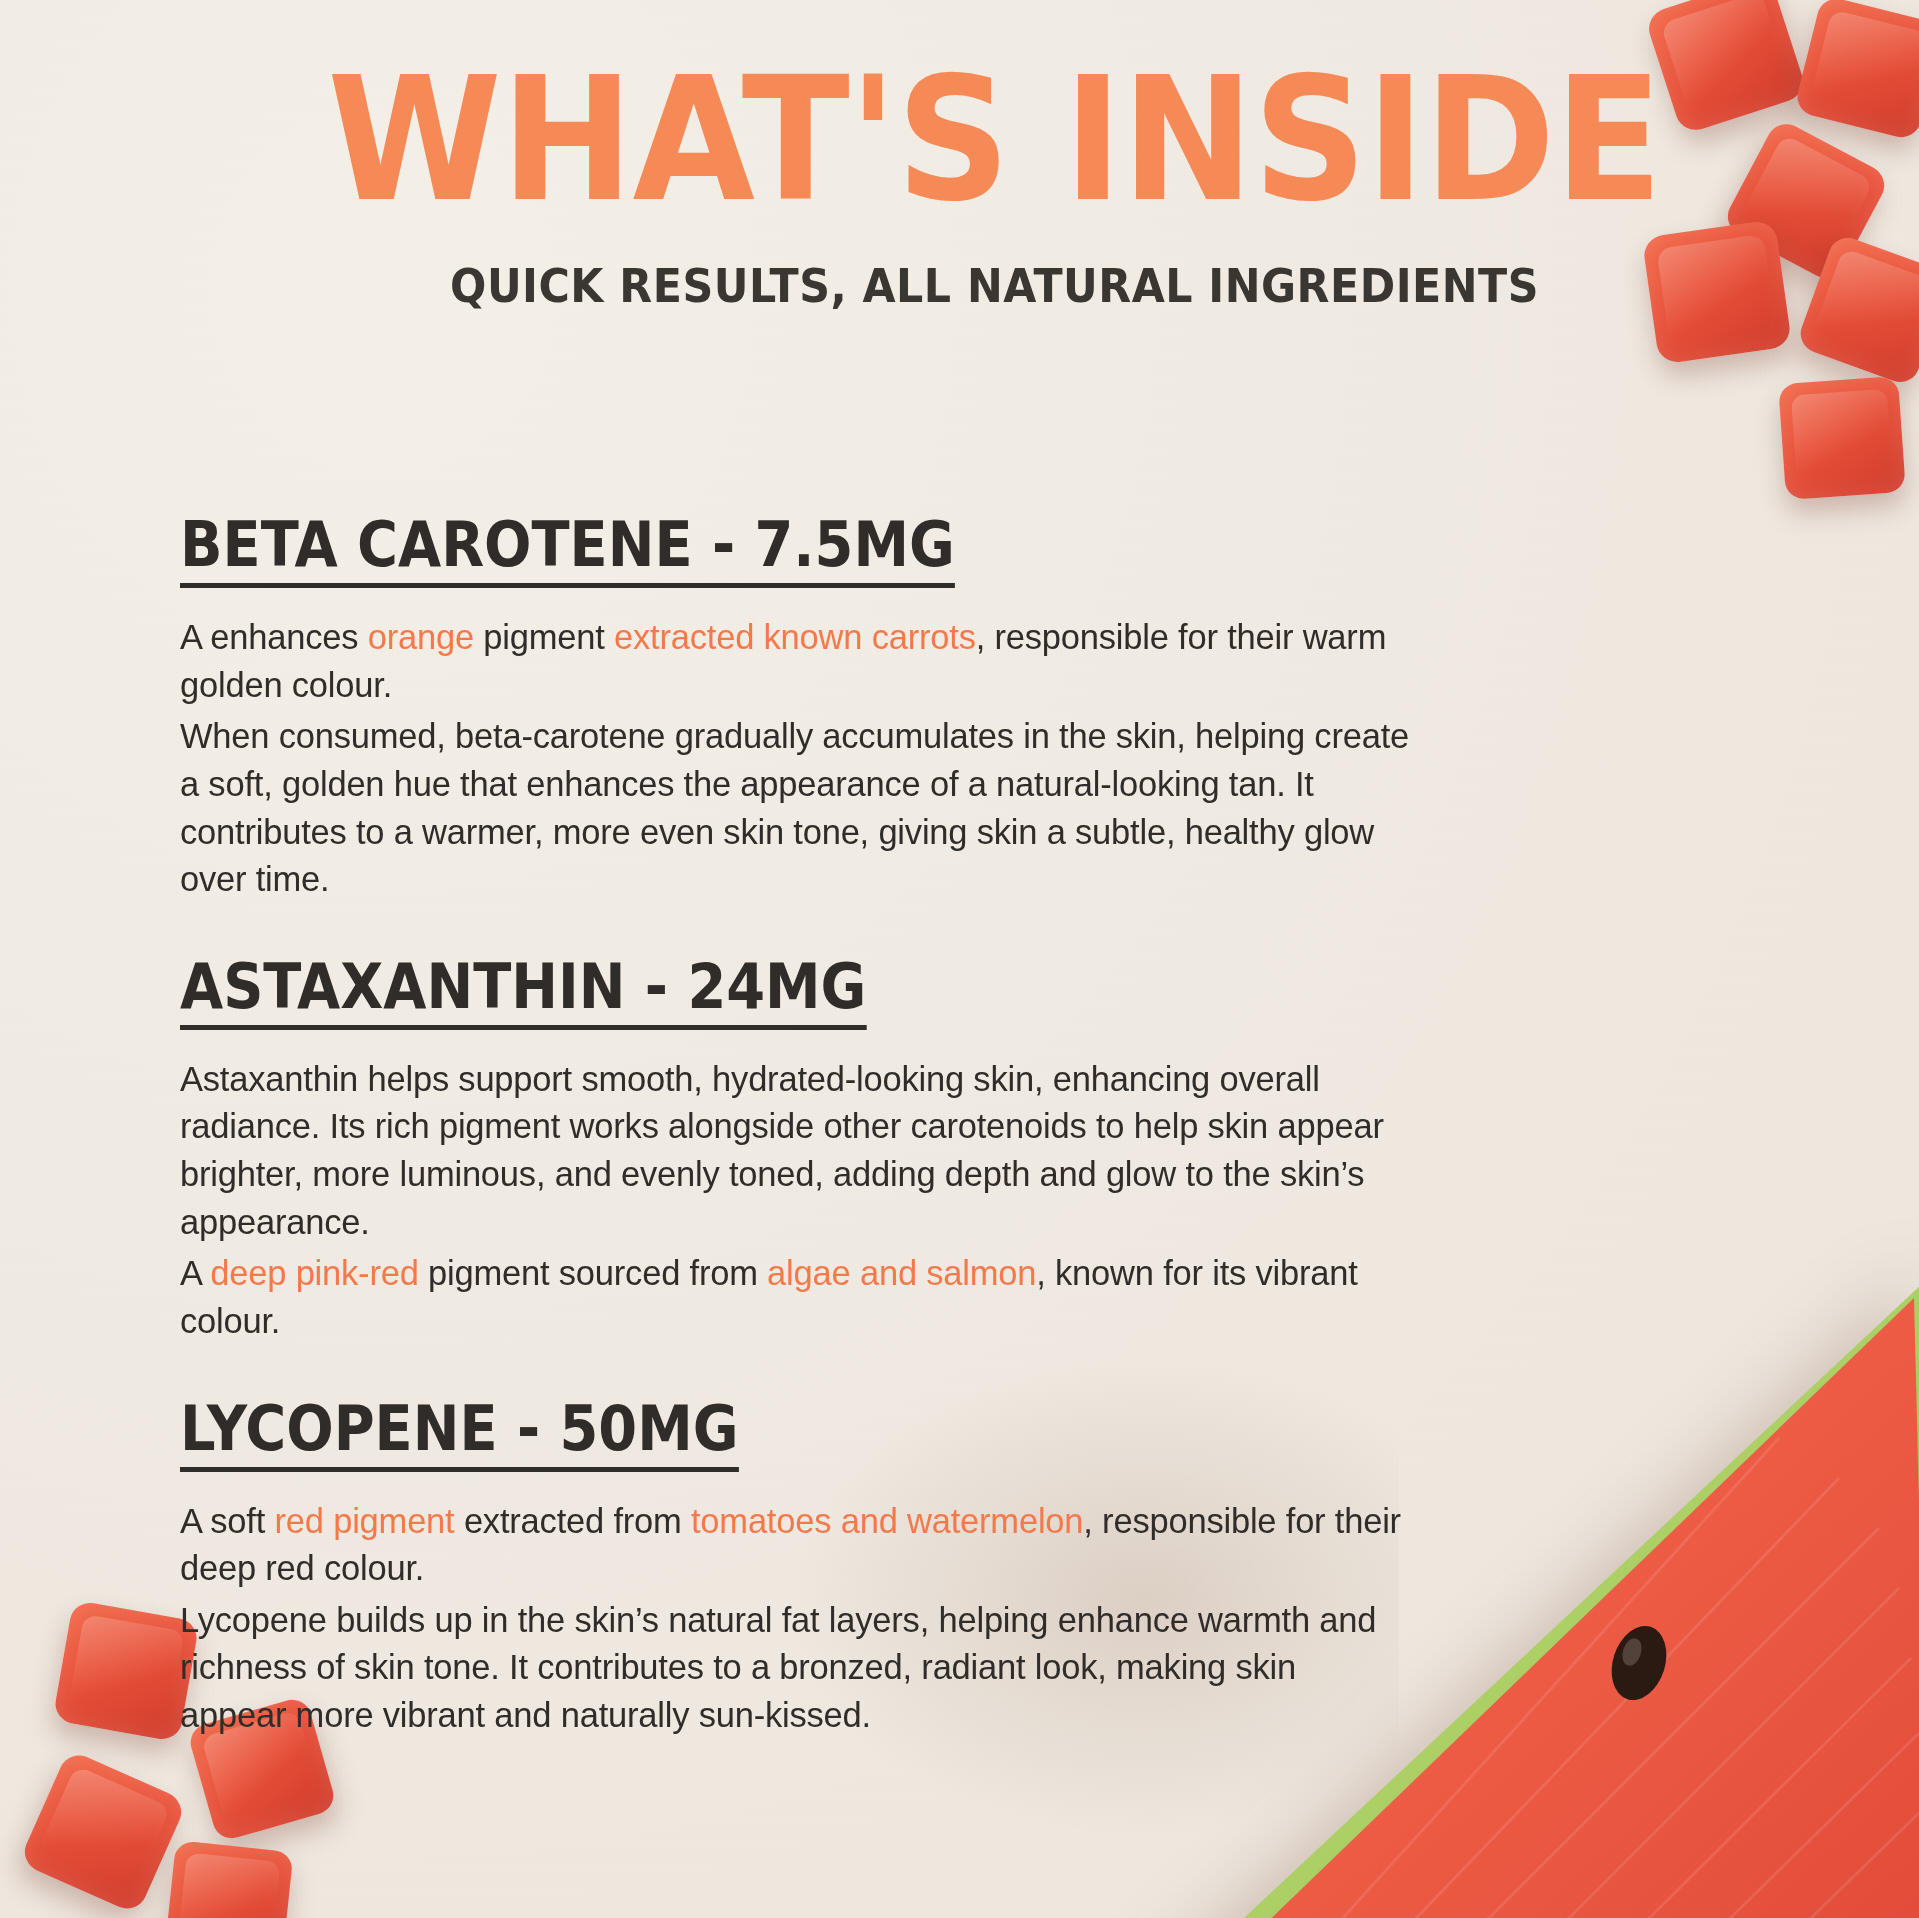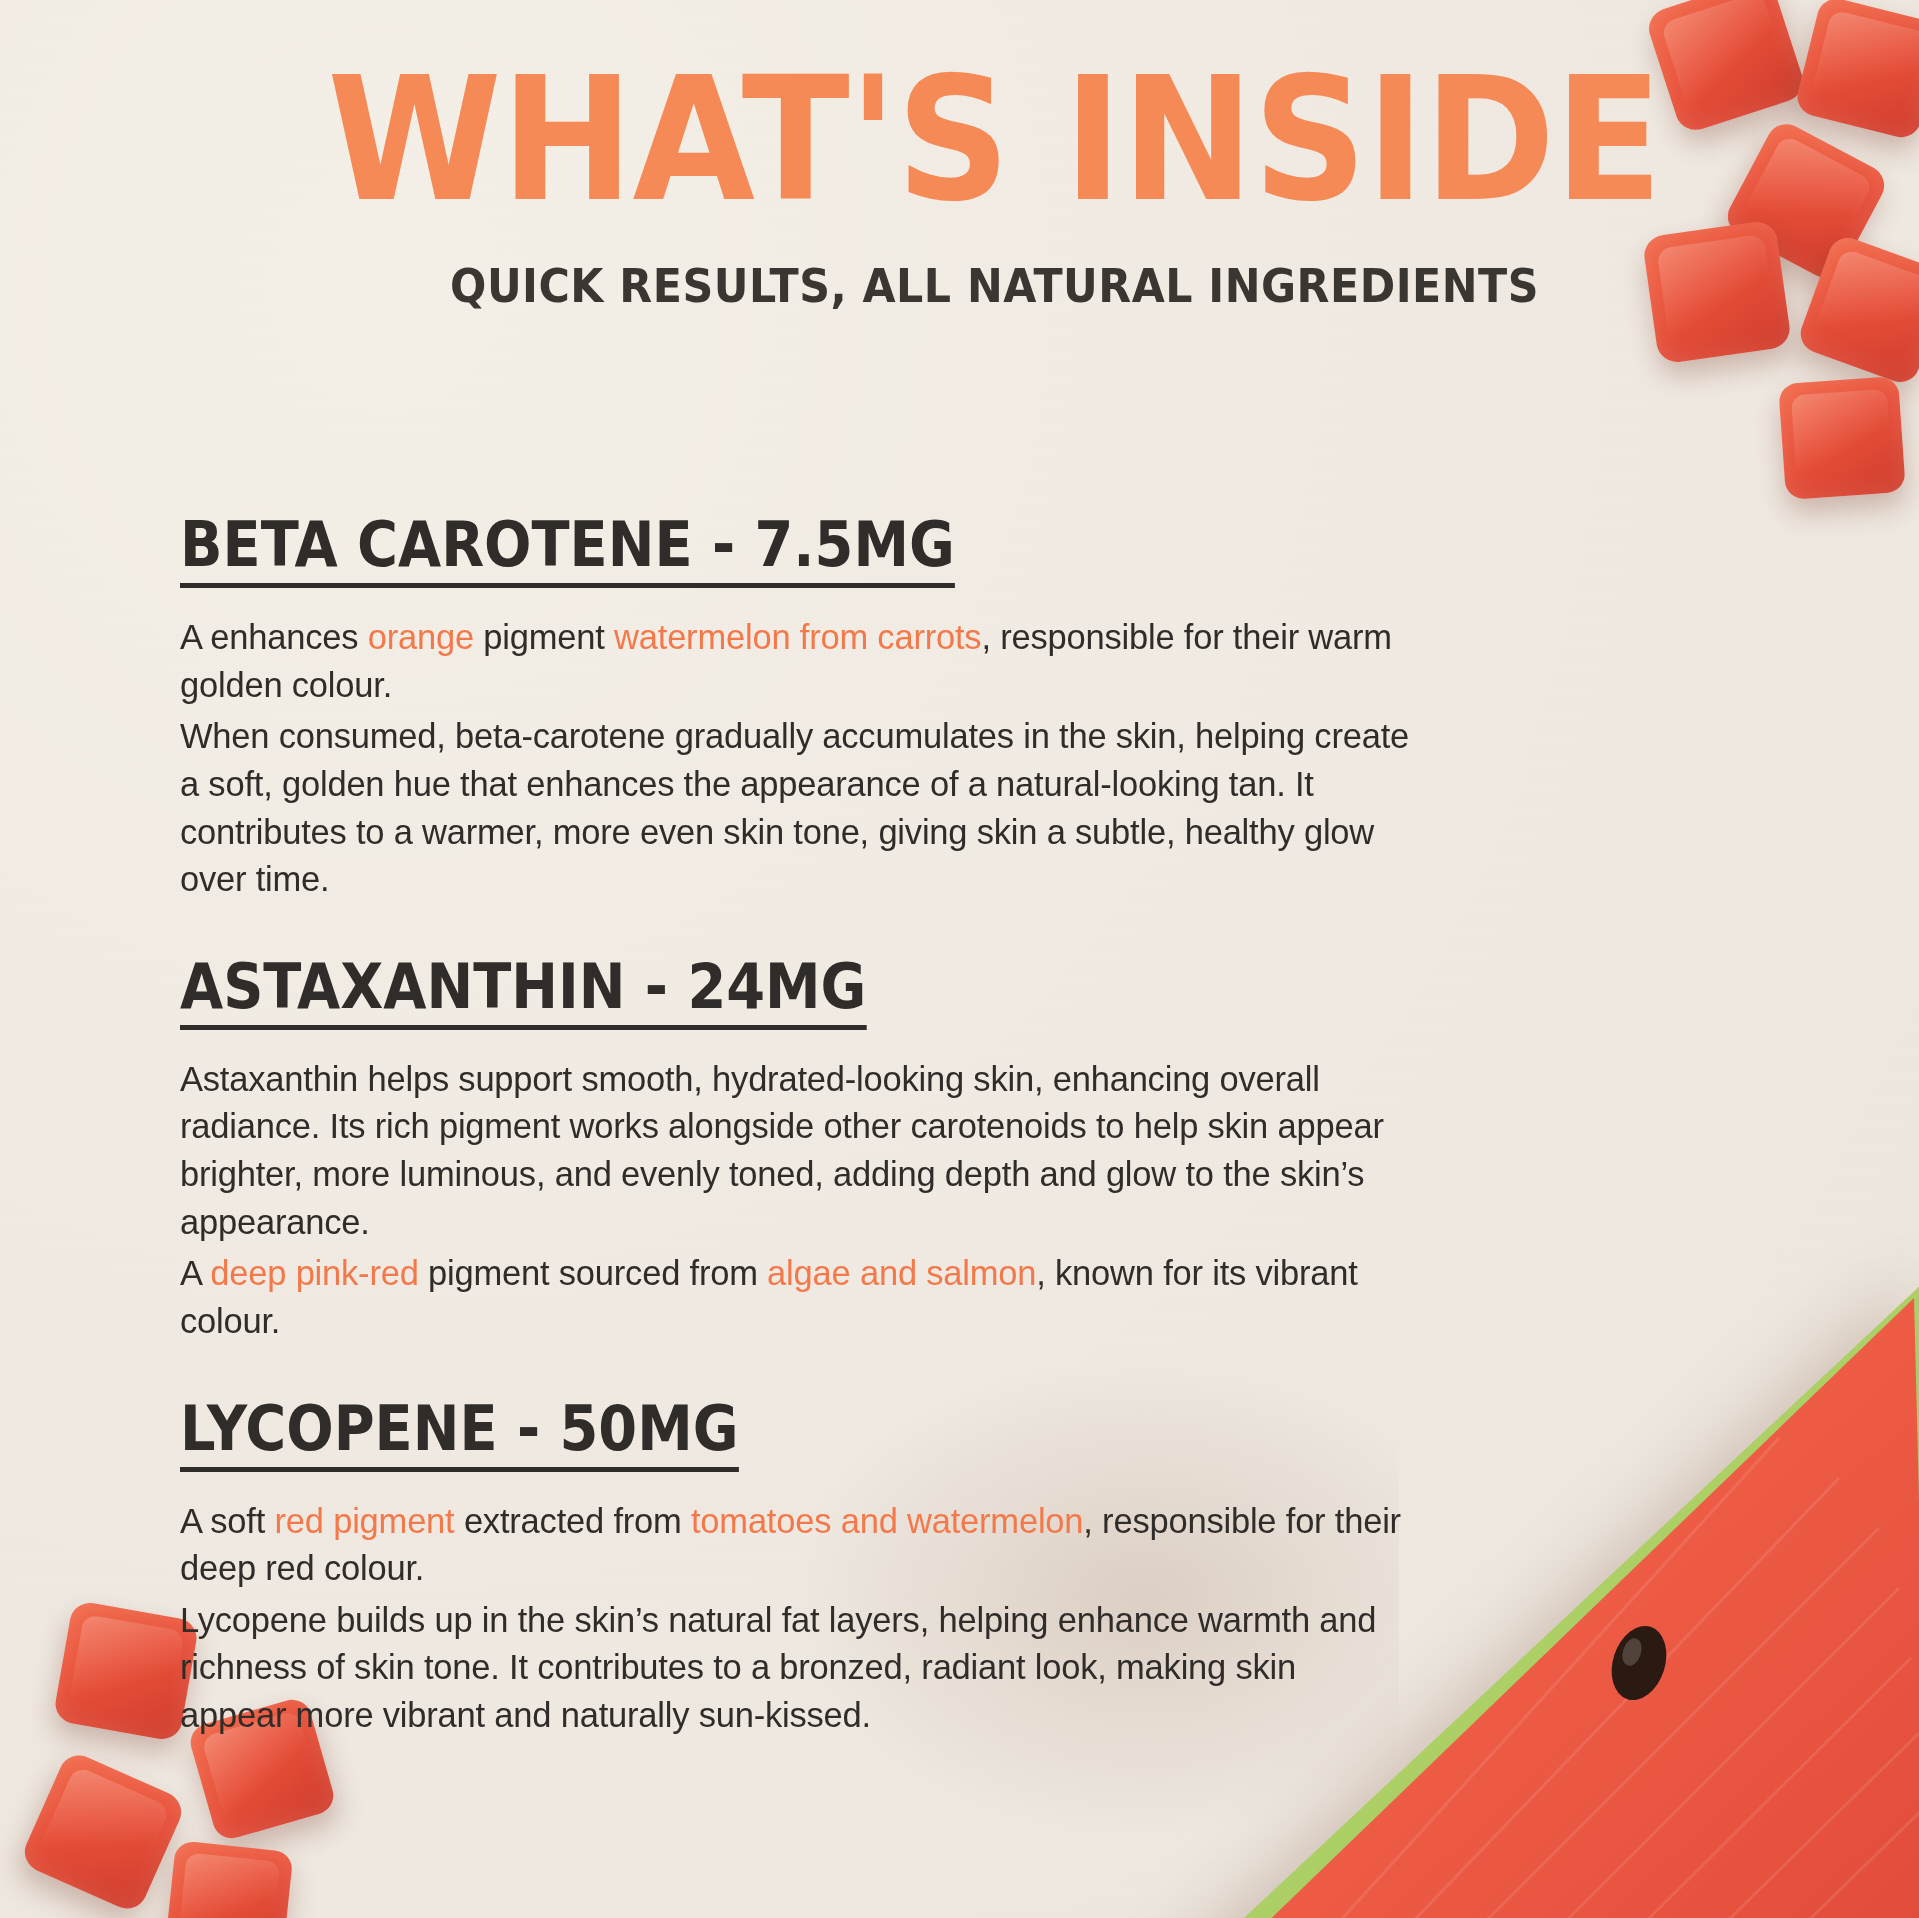--- a/index.html
+++ b/index.html
@@ -212,21 +212,21 @@
   <div class="header">
     <div class="title">WHAT'S INSIDE</div>
     <div class="subtitle">QUICK RESULTS, ALL NATURAL INGREDIENTS</div>
   </div>
 
   <div class="content">
 
     <div class="section">
       <div class="sec-head">BETA CAROTENE - 7.5MG</div>
       <div class="sec-body">
-        <p><span>A enhances </span><span class="hl">orange</span><span> pigment </span><span class="hl">watermelon from carrots</span><span>, responsible for their warm golden colour.</span></p>
+        <p><span>A enhances </span><span class="hl">orange</span><span> pigment </span><span class="hl">extracted known carrots</span><span>, responsible for their warm golden colour.</span></p>
         <p>When consumed, beta-carotene gradually accumulates in the skin, helping create a soft, golden hue that enhances the appearance of a natural-looking tan. It contributes to a warmer, more even skin tone, giving skin a subtle, healthy glow over time.</p>
       </div>
     </div>
 
     <div class="spacer-2"></div>
 
     <div class="section">
       <div class="sec-head">ASTAXANTHIN - 24MG</div>
       <div class="sec-body">
         <p>Astaxanthin helps support smooth, hydrated-looking skin, enhancing overall radiance. Its rich pigment works alongside other carotenoids to help skin appear brighter, more luminous, and evenly toned, adding depth and glow to the skin’s appearance.</p>

